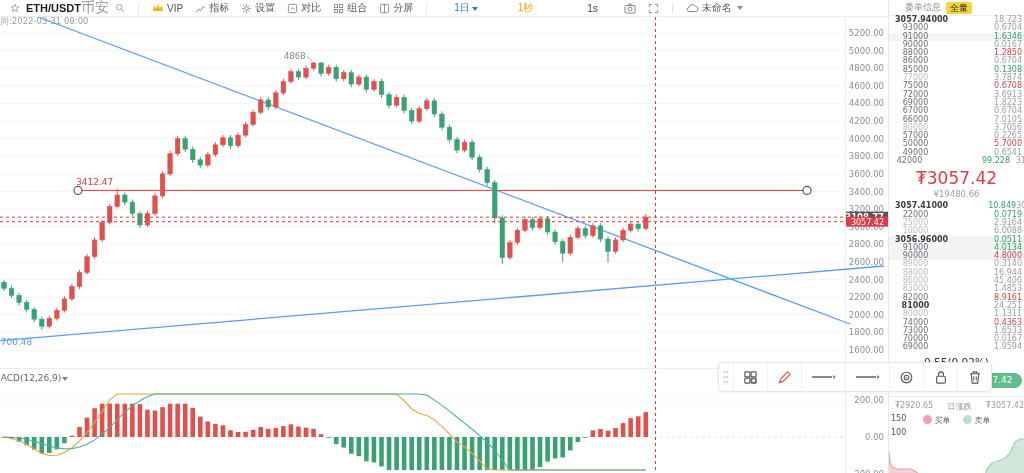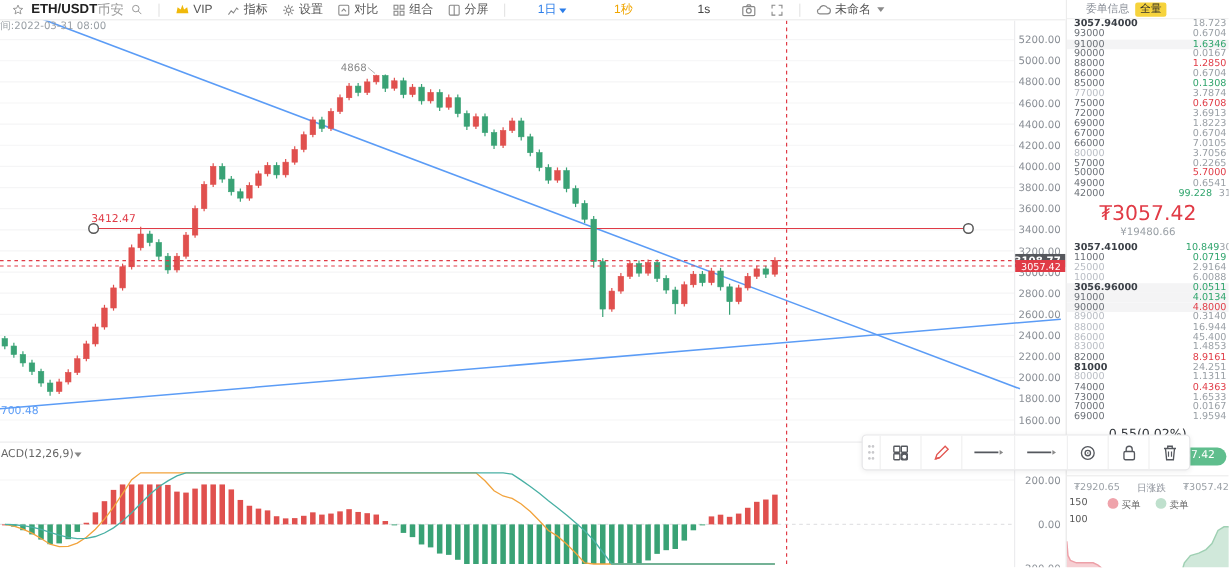--- a/index.html
+++ b/index.html
@@ -7,21 +7,21 @@
     font-family:"Liberation Sans", sans-serif; }
   #stage { position:relative; width:1024px; height:473px; overflow:hidden; background:#fff; }
 
   
   #toolbar { position:absolute; left:0; top:0; width:888px; height:17px; background:#fff;
     border-bottom:1px solid #ededed; display:flex; align-items:center; font-size:10px;
     color:#555; white-space:nowrap; z-index:5; padding-left:4px;text-align:right; }
   #toolbar .sep { width:1px; height:11px; background:#e5e5e5; margin:0 7px; }
   .titem { display:flex; align-items:center; gap:3px; margin:0 6px; cursor:pointer; }
   .sym { font-weight:bold; color:#222; font-size:11px; }
-  .exch { color:#999; font-size:11px; }
+  .exch { color:#999; font-size:14px; }
   .tf { margin:0 20px; color:#666; cursor:pointer; }
   .tf.sel { color:#2b7de9; }
   .tf.prem { color:#f0a500; }
   .caret { display:inline-block; width:0; height:0; border-left:3px solid transparent;
     border-right:3px solid transparent; border-top:4px solid #8a8a8a; margin-left:2px; }
   .caret.blue { border-top-color:#2b7de9; }
   #tb-right { display:flex; align-items:center; margin-left:14px; }
 
   
   #chart { position:absolute; left:0; top:0; z-index:1; }
@@ -38,21 +38,21 @@
   
   #rpanel { position:absolute; left:888px; top:0; width:136px; height:473px; background:#fff;
     border-left:1px solid #e8e8e8; z-index:4; font-family:"DejaVu Sans", sans-serif; }
   #rp-head { height:16px; display:flex; align-items:center; font-size:9px; color:#8a8f98;
     padding-left:16px; gap:5px; border-bottom:1px solid #f1f1f1; }
   #rp-mode { background:#f6d33c; color:#33302a; padding:0 4px; border-radius:2px; font-size:9px;
     line-height:12px; cursor:pointer; }
   .obrow { display:flex; align-items:center; height:8.3px; font-size:8px; line-height:8.3px;
     padding:0 2px 0 6px; }
   .obrow.hl { background:#f4f4f5; }
-  .ob-p { flex:1; text-align:left; color:#6b7077; }
+  .ob-p { flex:1; text-align:center; color:#6b7077; }
   .ob-p.light { color:#b9bdc4; }
   .ob-p.dark { color:#3a3f46; font-weight:bold; }
   .ob-q { width:46px; text-align:right;margin-left:40px; }
   .ob-s { width:26px; text-align:right; color:#9aa0a6; margin-right:-14px; }
   .q-gray { color:#9aa0a6; } .q-red { color:#e03b46; } .q-green { color:#2fa46c; }
   #mid-price { text-align:center; font-size:17px; color:#e13b46; padding-top:3px; letter-spacing:0; }
   #mid-cny { text-align:center; font-size:8.5px; color:#9aa0a6; padding:1px 0 3px; }
   #rp-change { text-align:center; font-size:10.5px; color:#2f3338; padding:4px 0 3px; }
   #rp-pills { display:flex; justify-content:center; gap:6px; padding:2px 0 6px; }
   .pill { border-radius:8px; color:#fff; font-size:9px; line-height:15px; padding:0 10px; cursor:pointer; }
@@ -632,21 +632,21 @@
       </div>
     <div id="mid-price">₮3057.42</div>
     <div id="mid-cny">¥19480.66</div>
     <div id="bids">
         <div class="obrow">
           <span class="ob-p dark">3057.41000</span>
           <span class="ob-q q-green">10.849</span>
           <span class="ob-s">3058</span>
         </div>
         <div class="obrow">
-          <span class="ob-p">11000</span>
+          <span class="ob-p">22000</span>
           <span class="ob-q q-green">0.0719</span>
         </div>
         <div class="obrow">
           <span class="ob-p light">25000</span>
           <span class="ob-q q-gray">2.9164</span>
         </div>
         <div class="obrow">
           <span class="ob-p light">10000</span>
           <span class="ob-q q-gray">6.0088</span>
         </div>

